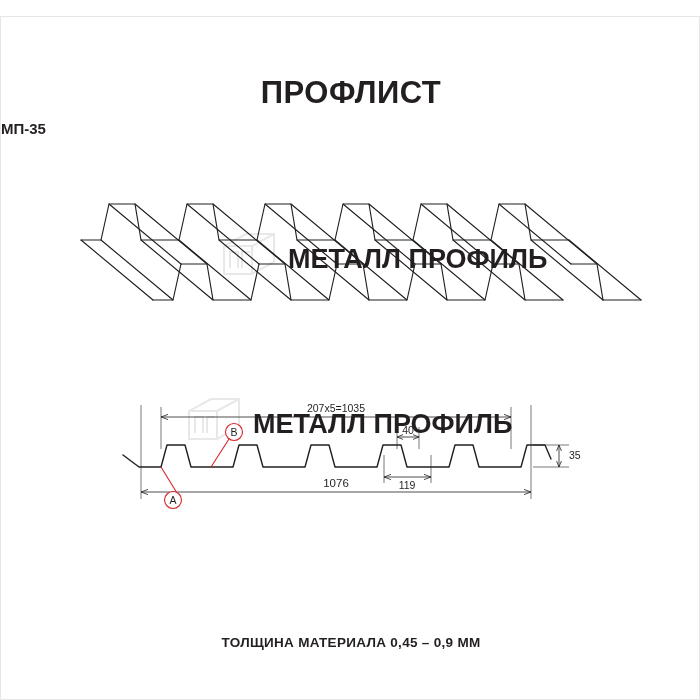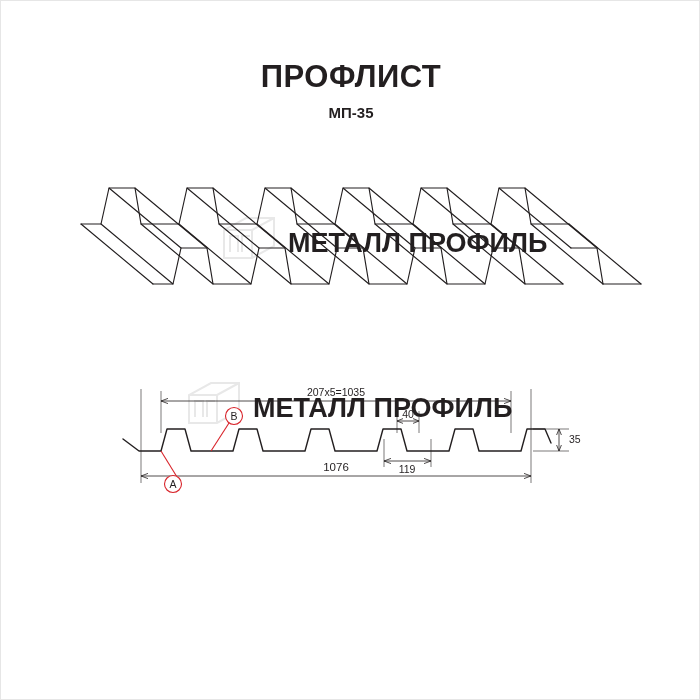--- a/index.html
+++ b/index.html
@@ -13,38 +13,39 @@
     position: relative;
     font-family: "Liberation Sans", sans-serif;
     color: #231f20;
     overflow: hidden;
   }
   .page {
     position: absolute;
     inset: 0;
     border: 1px solid #e6e6e6;
     box-sizing: border-box;
+    margin-top: 16px;
   }
   .title {
     position: absolute;
     top: 58px;
     left: 0;
     width: 700px;
     text-align: center;
     font-size: 31px;
     font-weight: bold;
     letter-spacing: 0.5px;
     color: #231f20;
   }
   .subtitle {
     position: absolute;
     top: 103px;
     left: 0;
     width: 700px;
-    text-align: center;
+    text-align: left;
     font-size: 15px;
     font-weight: bold;
     color: #231f20;
   }
   .footer {
     position: absolute;
     top: 618px;
     left: 0;
     width: 700px;
     text-align: center;
@@ -227,13 +228,14 @@
       </g>
       <g>
         <circle cx="72" cy="113" r="8.5" fill="#ffffff" stroke="#d8232a" stroke-width="1.1"></circle>
         <text x="72" y="117" font-size="10.5" text-anchor="middle" fill="#d8232a">A</text>
         <circle cx="133" cy="45" r="8.5" fill="#ffffff" stroke="#d8232a" stroke-width="1.1"></circle>
         <text x="133" y="49" font-size="10.5" text-anchor="middle" fill="#d8232a">B</text>
       </g>
     </svg>
   </div>
 
+  <div class="footer">ТОЛЩИНА МАТЕРИАЛА 0,45 – 0,9 ММ</div>
 </div>
 
 </body></html>

